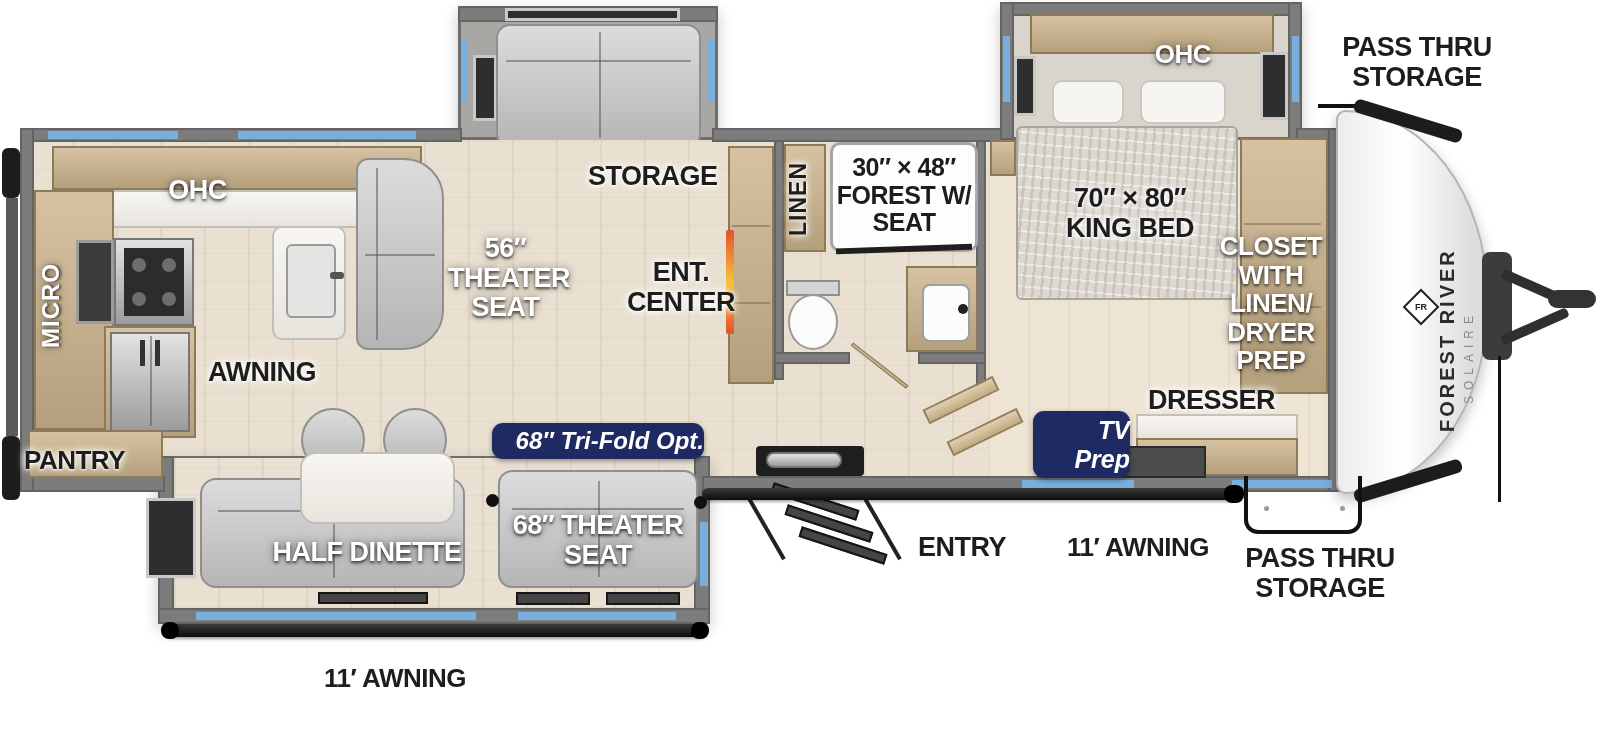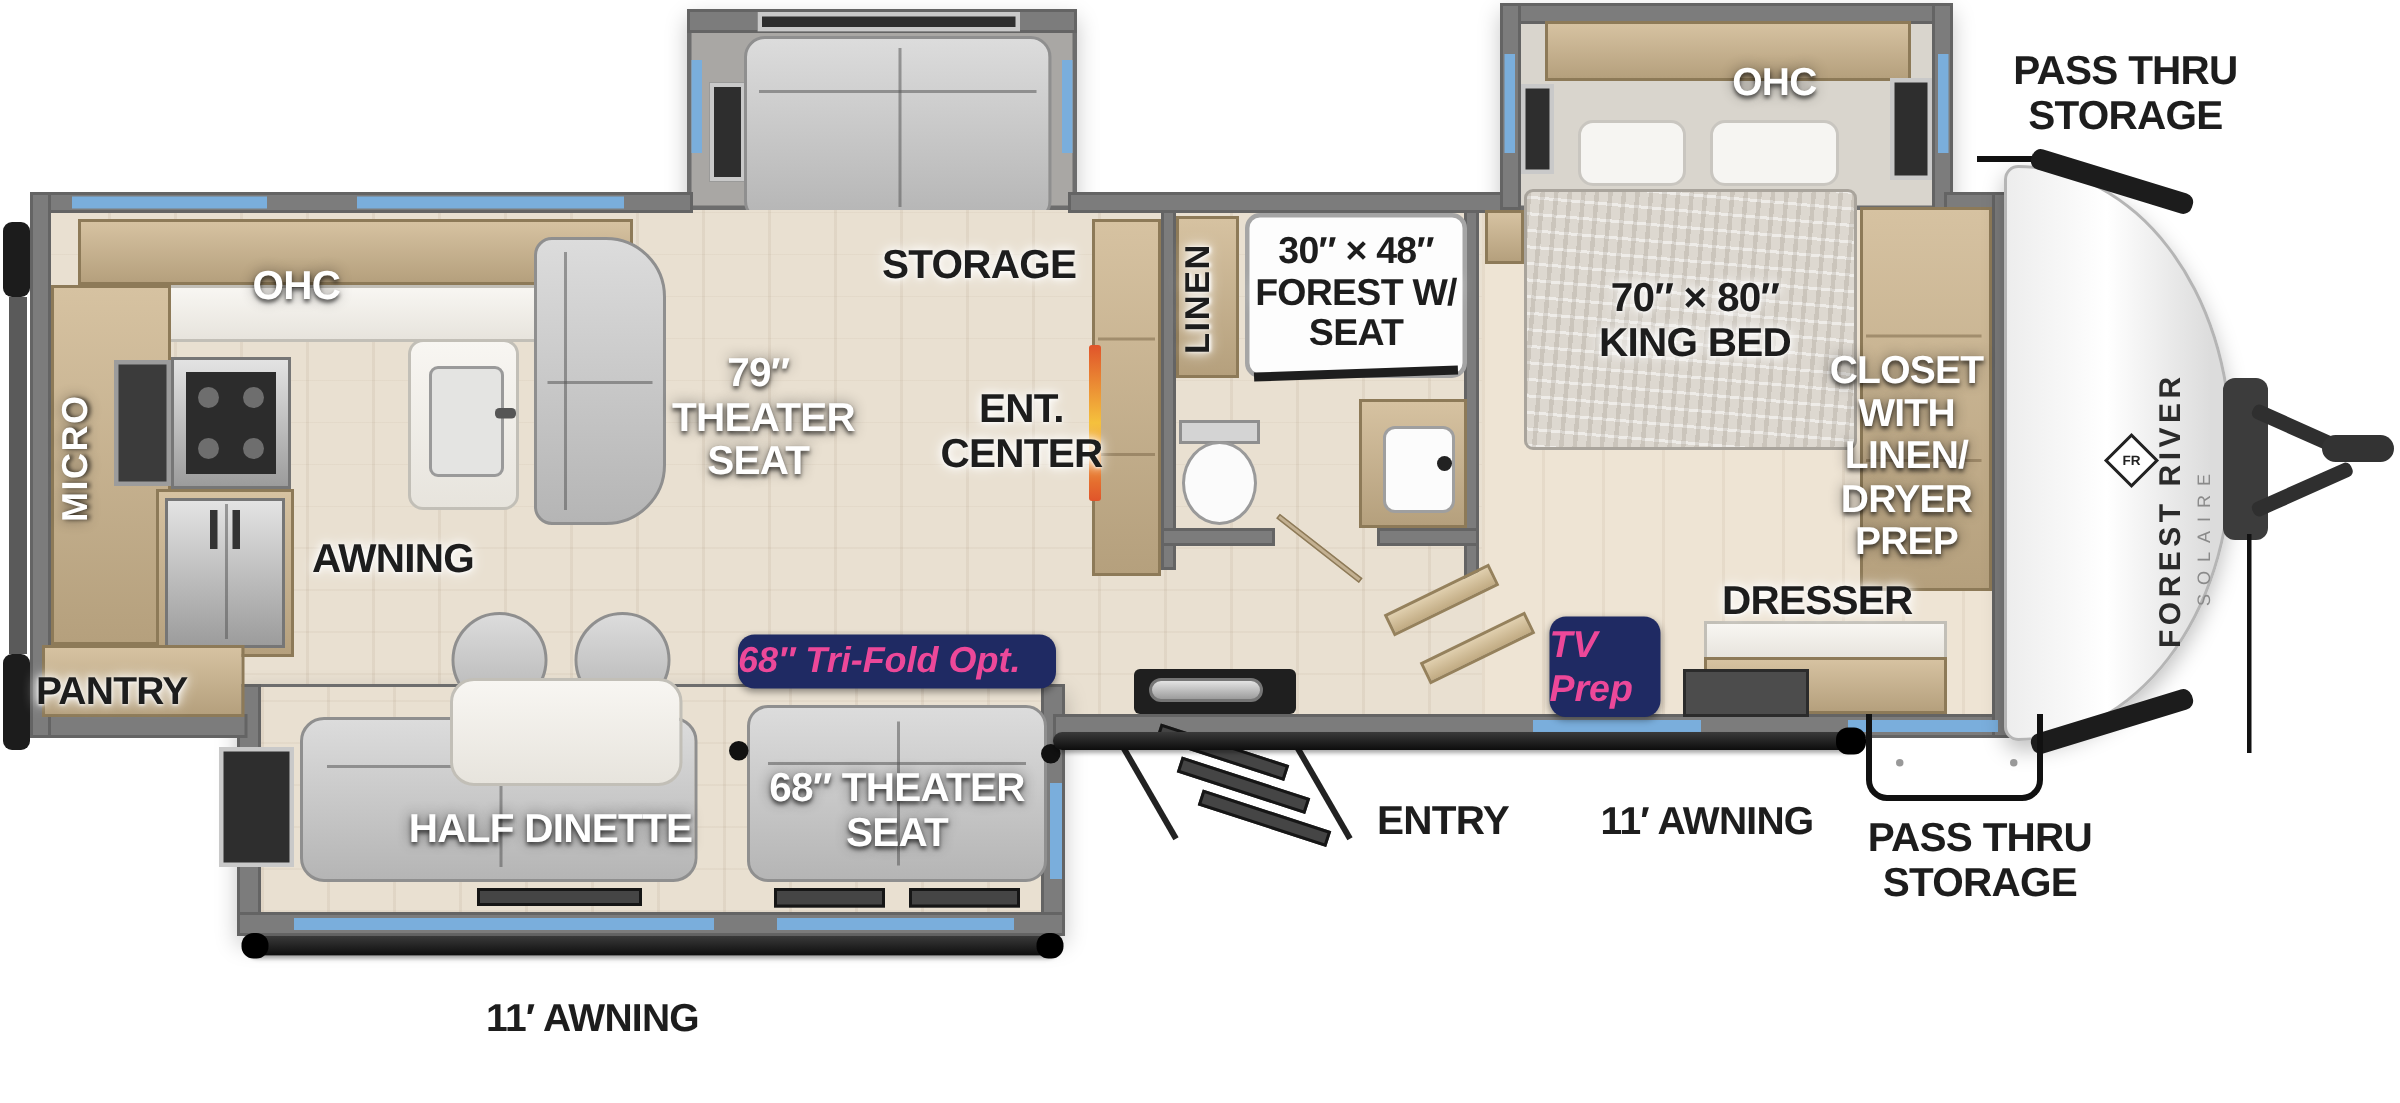--- a/index.html
+++ b/index.html
@@ -21,22 +21,22 @@
   .steel{position:absolute;box-sizing:border-box;background:linear-gradient(180deg,#e3e3e3,#9c9c9c);border:2px solid #767676;}
   .dark-win{position:absolute;box-sizing:border-box;background:#2e2e2e;border:3px solid #c9c9c9;}
   .blue{position:absolute;background:#7aaedc;}
   .seam{position:absolute;background:rgba(90,90,90,.55);}
   .label{position:absolute;font-weight:bold;color:#1d1d1d;text-align:center;line-height:1.1;
          letter-spacing:-.5px;white-space:nowrap;
          text-shadow:0 0 6px #fff,0 0 10px #fff,0 1px 2px rgba(255,255,255,.85);}
   .label span{display:block;}
   .label.white{color:#fff;text-shadow:0 2px 3px rgba(0,0,0,.65),0 0 9px rgba(0,0,0,.45);margin-top:24px;}
   .label.vert{writing-mode:vertical-rl;transform:rotate(180deg);letter-spacing:1px;}
-  .pill{position:absolute;box-sizing:border-box;background:#1f2a63;border-radius:11px;color:#ec4899;
-        font-style:italic;font-weight:bold;display:flex;flex-direction:column;align-items:flex-start;
+  .pill{position:absolute;box-sizing:border-box;background:#1f2a63;border-radius:11px;color:#ffffff;
+        font-style:italic;font-weight:bold;display:flex;flex-direction:column;align-items:flex-end;
         justify-content:center;text-align:center;box-shadow:0 2px 5px rgba(0,0,0,.4);line-height:1.15;}
   .rod{position:absolute;background:linear-gradient(180deg,#3a3a3a,#0d0d0d);border-radius:7px;
        box-shadow:0 2px 3px rgba(0,0,0,.35);}
   .slidebox{position:absolute;box-sizing:border-box;background:#a9a7a4;border:3px solid #6d6d6d;
        box-shadow:0 6px 14px rgba(0,0,0,.22);}
   .step-bar{position:absolute;background:#454545;border:2px solid #161616;box-sizing:border-box;}
   .wood-step{position:absolute;background:linear-gradient(180deg,#e0cfae,#c1ab83);border:2px solid #95815c;box-sizing:border-box;}
   .bracket-top{position:absolute;box-sizing:border-box;border-top:4px solid #111;border-right:4px solid #111;border-top-right-radius:12px;}
   .bracket-bottom{position:absolute;box-sizing:border-box;border-left:4px solid #111;border-right:4px solid #111;
         border-bottom:4px solid #111;border-bottom-left-radius:14px;border-bottom-right-radius:14px;}
@@ -218,31 +218,31 @@
   <div class="abs" style="left:1548px;top:290px;width:48px;height:18px;background:#333;border-radius:9px;"></div>
   <div class="abs" style="left:1498px;top:356px;width:3px;height:146px;background:#111;"></div>
   <div class="bracket-bottom" style="left:1244px;top:476px;width:118px;height:58px;">
     <div class="dot" style="left:16px;top:30px;width:5px;height:5px;background:#999;"></div>
     <div class="dot" style="left:92px;top:30px;width:5px;height:5px;background:#999;"></div>
   </div>
 
   <div class="pill" style="left: 492px; top: 423px; width: 212px; height: 36px; font-size: 24px; background: rgb(31, 42, 99);">
     <span>68″ Tri-Fold Opt.</span>
   </div>
-  <div class="pill" style="left: 1033px; top: 411px; width: 74px; height: 67px; font-size: 25px; background: rgb(31, 42, 99);">
+  <div class="pill" style="left: 1033px; top: 411px; width: 97px; height: 67px; font-size: 25px; background: rgb(31, 42, 99);">
     <span>TV</span>
     <span>Prep</span>
   </div>
 
   <div class="label white" style="left:150px;top:152px;width:95px;font-size:27px;">OHC</div>
   <div class="label white vert" style="left:38px;top:236px;width:34px;height:92px;font-size:24px;">MICRO</div>
   <div class="label" style="left:208px;top:358px;width:100px;font-size:27px;">AWNING</div>
   <div class="label" style="left:22px;top:446px;width:105px;font-size:26px;">PANTRY</div>
   <div class="label white" style="left:448px;top:210px;width:115px;font-size:27px;">
-    <span>79″</span>
+    <span>56″</span>
     <span>THEATER</span>
     <span>SEAT</span>
   </div>
   <div class="label" style="left:588px;top:162px;width:125px;font-size:27px;">STORAGE</div>
   <div class="label" style="left:625px;top:258px;width:112px;font-size:27px;">
     <span>ENT.</span>
     <span>CENTER</span>
   </div>
   <div class="label vert" style="left:786px;top:152px;width:34px;height:94px;font-size:23px;">LINEN</div>
   <div class="label" style="left:830px;top:154px;width:148px;font-size:25px;">

